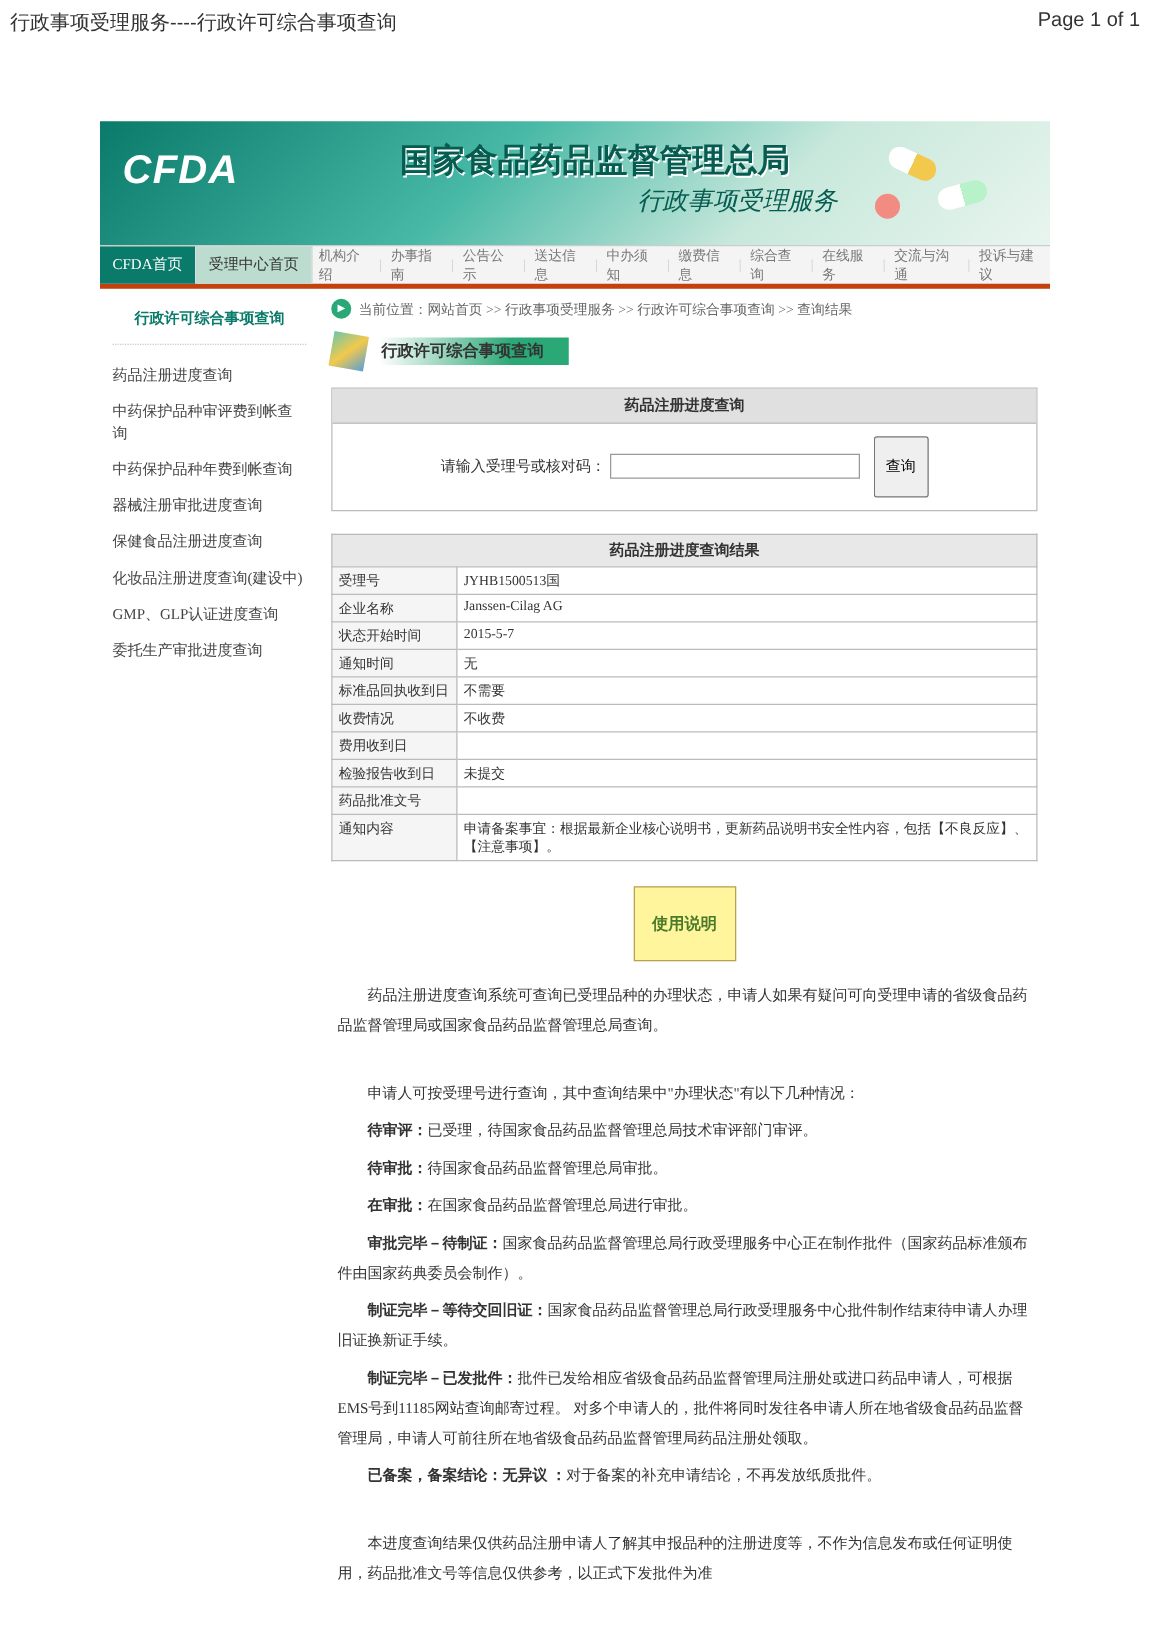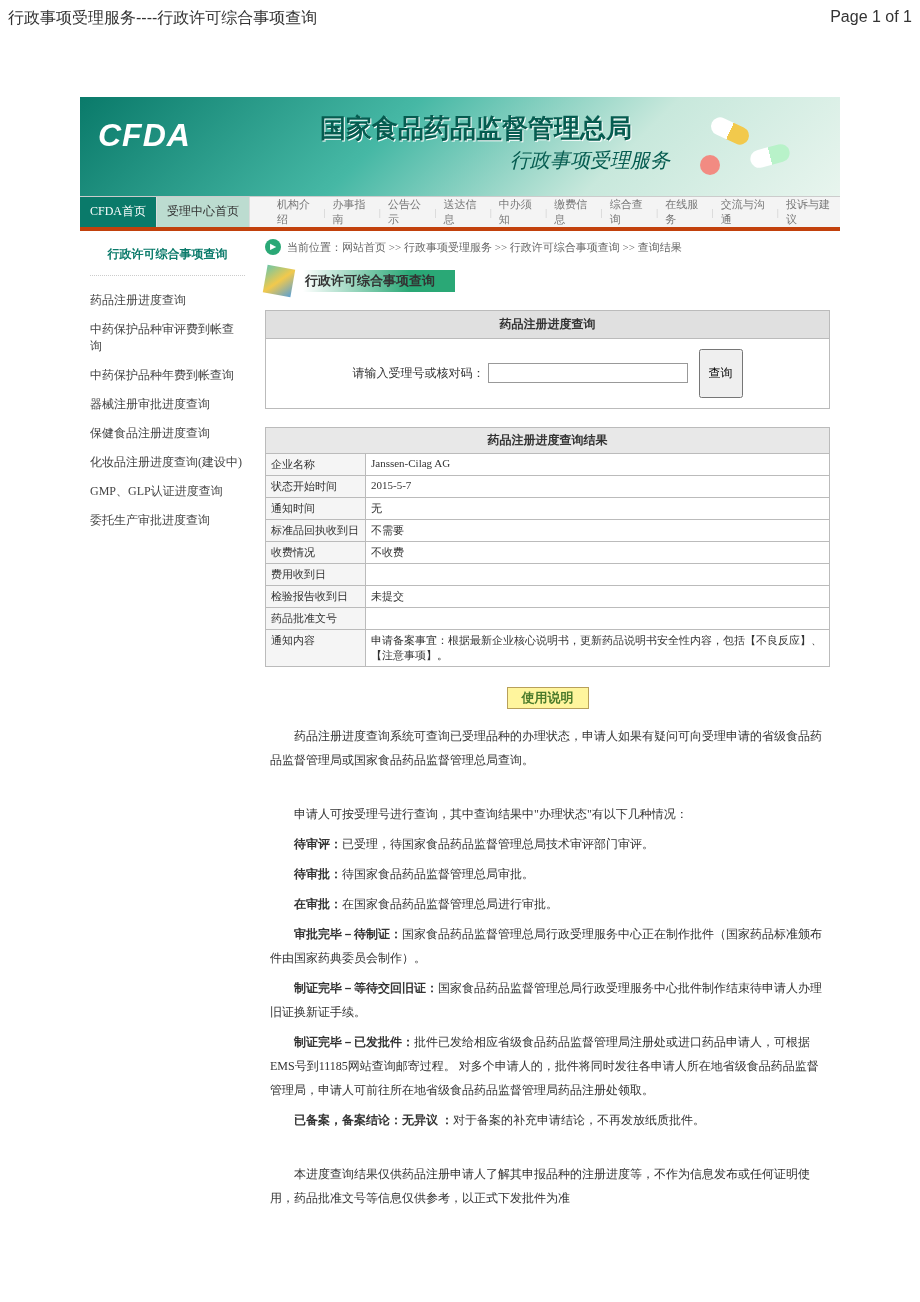--- a/index.html
+++ b/index.html
@@ -81,21 +81,21 @@
       border-right: 1px solid #ddd;
       cursor: pointer;
     }
     .nav-tab.active { background: #0a7a6a; color: #fff; }
     .nav-tab.active2 { background: #bcdcd0; color: #333; }
     .nav-menu {
       flex: 1;
       display: flex;
       align-items: center;
       justify-content: flex-start;
-      padding-left: 22px;
+      padding-left: 0;
       font-size: 11px;
       color: #777;
     }
     .nav-menu span { padding: 0 5px; cursor: pointer;}
     .nav-menu .sep { color: #ccc; padding: 0 2px; cursor: default;}
     .main-wrap {
       width: 760px;
       margin: 0 auto;
       display: flex;
     }
@@ -205,21 +205,21 @@
       background: #f5f5f5;
     }
     .usage-title {
       text-align: center;
       margin: 15px 0;
     }
     .usage-title span {
       display: inline-block;
       background: #fff59d;
       border: 1px solid #b8a05a;
-      padding: 1px 14px;
+      padding: 20px 14px;
       font-weight: bold;
       color: #4a7a2a;
       font-size: 13px;
     }
     .usage-text {
       font-size: 12px;
       line-height: 2;
       color: #333;
       padding: 0 5px;
     }
@@ -304,20 +304,24 @@
       <div class="search-box-body">
         <span>请输入受理号或核对码：</span>
         <input type="text" placeholder="" style="">
         <button>查询</button>
       </div>
     </div>
 
     <table class="result-table">
       <caption>药品注册进度查询结果</caption>
       <tbody id="result-rows">
+          <tr>
+            <td class="label">受理号</td>
+            <td>JYHB1500513国</td>
+          </tr>
           <tr>
             <td class="label">企业名称</td>
             <td>Janssen-Cilag AG</td>
           </tr>
           <tr>
             <td class="label">状态开始时间</td>
             <td>2015-5-7</td>
           </tr>
           <tr>
             <td class="label">通知时间</td>

